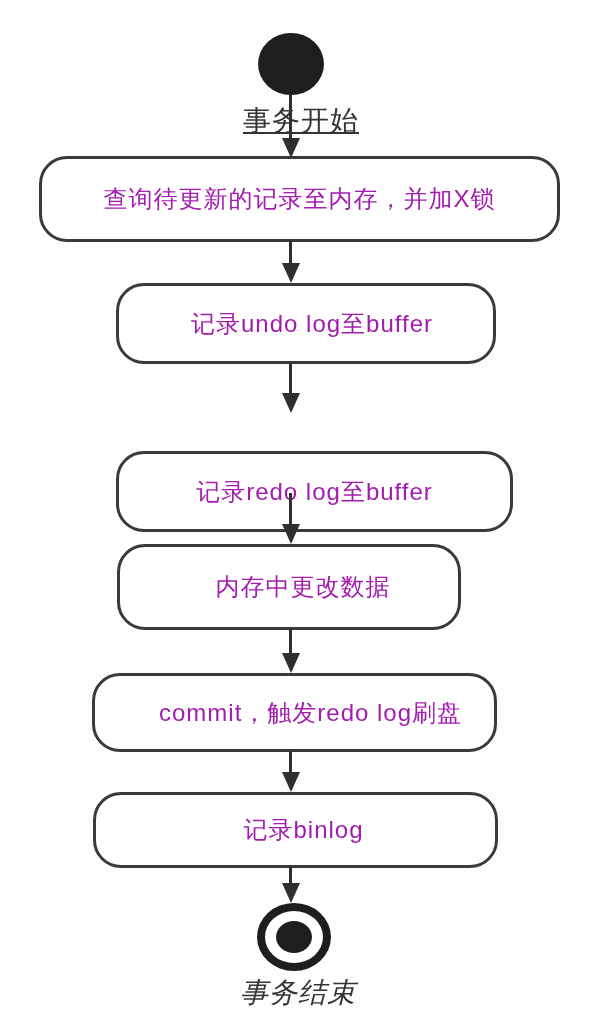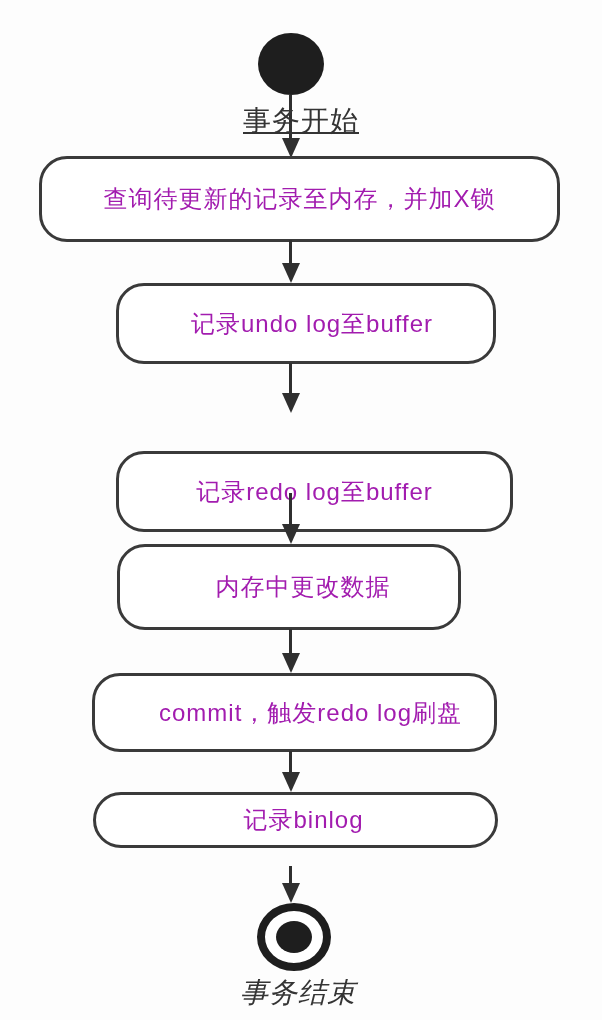--- a/index.html
+++ b/index.html
@@ -61,21 +61,21 @@
     color: #a21caf;
     letter-spacing: 1px;
     white-space: nowrap;
     text-align: center;
   }
   .a1 { left: 39px;  top: 156px; width: 521px; height: 86px; }
   .a2 { left: 116px; top: 283px; width: 380px; height: 81px; padding-left: 12px; }
   .a3 { left: 116px; top: 417px; width: 397px; height: 81px; margin-top: 34px; }
   .a4 { left: 117px; top: 544px; width: 344px; height: 86px; padding-left: 28px; }
   .a5 { left: 92px;  top: 673px; width: 405px; height: 79px; padding-left: 32px; }
-  .a6 { left: 93px;  top: 792px; width: 405px; height: 56px; padding-left: 16px; }
+  .a6 { left: 93px;  top: 792px; width: 405px; height: 76px; padding-left: 16px; }
 
   
   .arrow {
     position: absolute;
     left: 289px;
     width: 3px;
     background: #2f2f2f;
   }
   .arrow::after {
     content: "";

